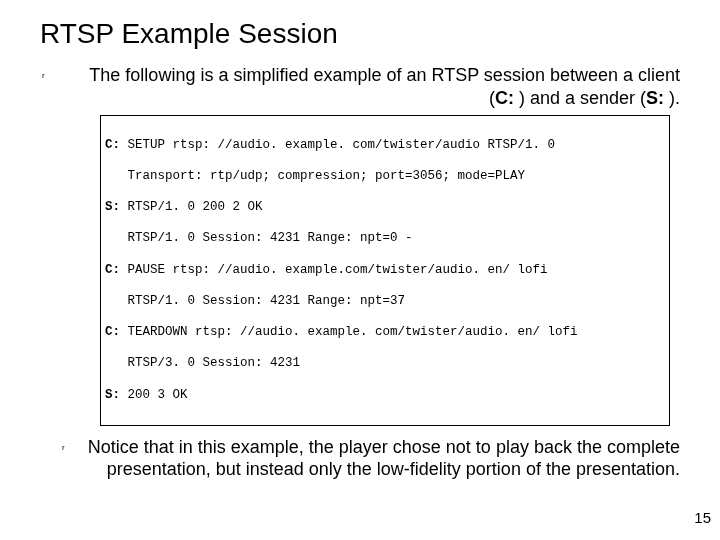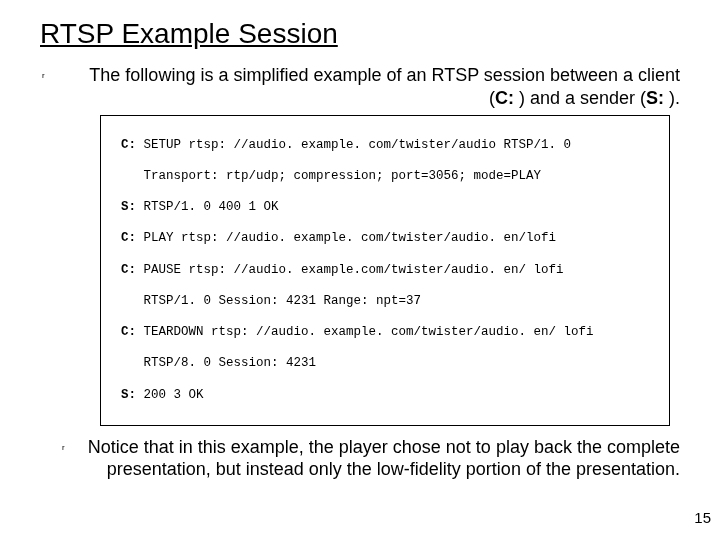--- a/index.html
+++ b/index.html
@@ -8,21 +8,20 @@
     height: 540px;
     background: #fff;
     font-family: "Trebuchet MS", "Comic Sans MS", Verdana, sans-serif;
     color: #000;
     position: relative;
     padding: 18px 40px 0 40px;
   }
   .title {
     font-size: 28px;
     font-weight: 400;
-    text-decoration: underline;
     margin-bottom: 14px;
   }
   .bullet-row {
     display: flex;
     align-items: flex-start;
     margin-bottom: 6px;
   }
   .bullet-marker {
     font-size: 8px;
     width: 22px;
@@ -33,21 +32,21 @@
   .bullet-text {
     font-size: 18px;
     line-height: 1.25;
     flex: 1;
     text-align: right;
   }
   .bullet-text b { font-weight: 700; }
   .code-box {
     border: 1px solid #000;
     margin: 4px 10px 10px 60px;
-    padding: 6px 20px;
+    padding: 6px 4px;
     font-family: "Courier New", monospace;
     font-size: 12.5px;
     line-height: 1.25;
     white-space: pre;
   }
   .code-line { display: block; }
   .code-prefix { font-weight: 700; }
   .lower-block { margin-left: 20px; }
   .pagenum {
     position: absolute;
@@ -64,26 +63,26 @@
 <div class="bullet-row">
   <div class="bullet-marker">r</div>
   <div class="bullet-text">
     <span>The following is a simplified example of an RTSP session between a client (</span><b>C:</b><span> ) and a sender (</span><b>S:</b><span> ).</span>
   </div>
 </div>
 
 <div class="code-box">
 <span class="code-line"><span class="code-prefix">C:</span><span> SETUP rtsp: //audio. example. com/twister/audio RTSP/1. 0</span></span>
 <span class="code-line">   Transport: rtp/udp; compression; port=3056; mode=PLAY</span>
-<span class="code-line"><span class="code-prefix">S:</span><span> RTSP/1. 0 400 1 OK</span></span>
-<span class="code-line"><span class="code-prefix">C:</span><span> PLAY rtsp: //audio. example. com/twister/audio. en/lofi</span></span>
+<span class="code-line"><span class="code-prefix">S:</span><span> RTSP/1. 0 200 2 OK</span></span>
+<span class="code-line">   RTSP/1. 0 Session: 4231 Range: npt=0 -</span>
 <span class="code-line"><span class="code-prefix">C:</span><span> PAUSE rtsp: //audio. example.com/twister/audio. en/ lofi</span></span>
 <span class="code-line">   RTSP/1. 0 Session: 4231 Range: npt=37</span>
 <span class="code-line"><span class="code-prefix">C:</span><span> TEARDOWN rtsp: //audio. example. com/twister/audio. en/ lofi</span></span>
-<span class="code-line">   RTSP/8. 0 Session: 4231</span>
+<span class="code-line">   RTSP/3. 0 Session: 4231</span>
 <span class="code-line"><span class="code-prefix">S:</span><span> 200 3 OK</span></span>
 </div>
 
 <div class="lower-block">
   <div class="bullet-row">
     <div class="bullet-marker">r</div>
     <div class="bullet-text">Notice that in this example, the player chose not to play back the complete presentation, but instead only the low-fidelity portion of the presentation.</div>
   </div>
 
 </div>

